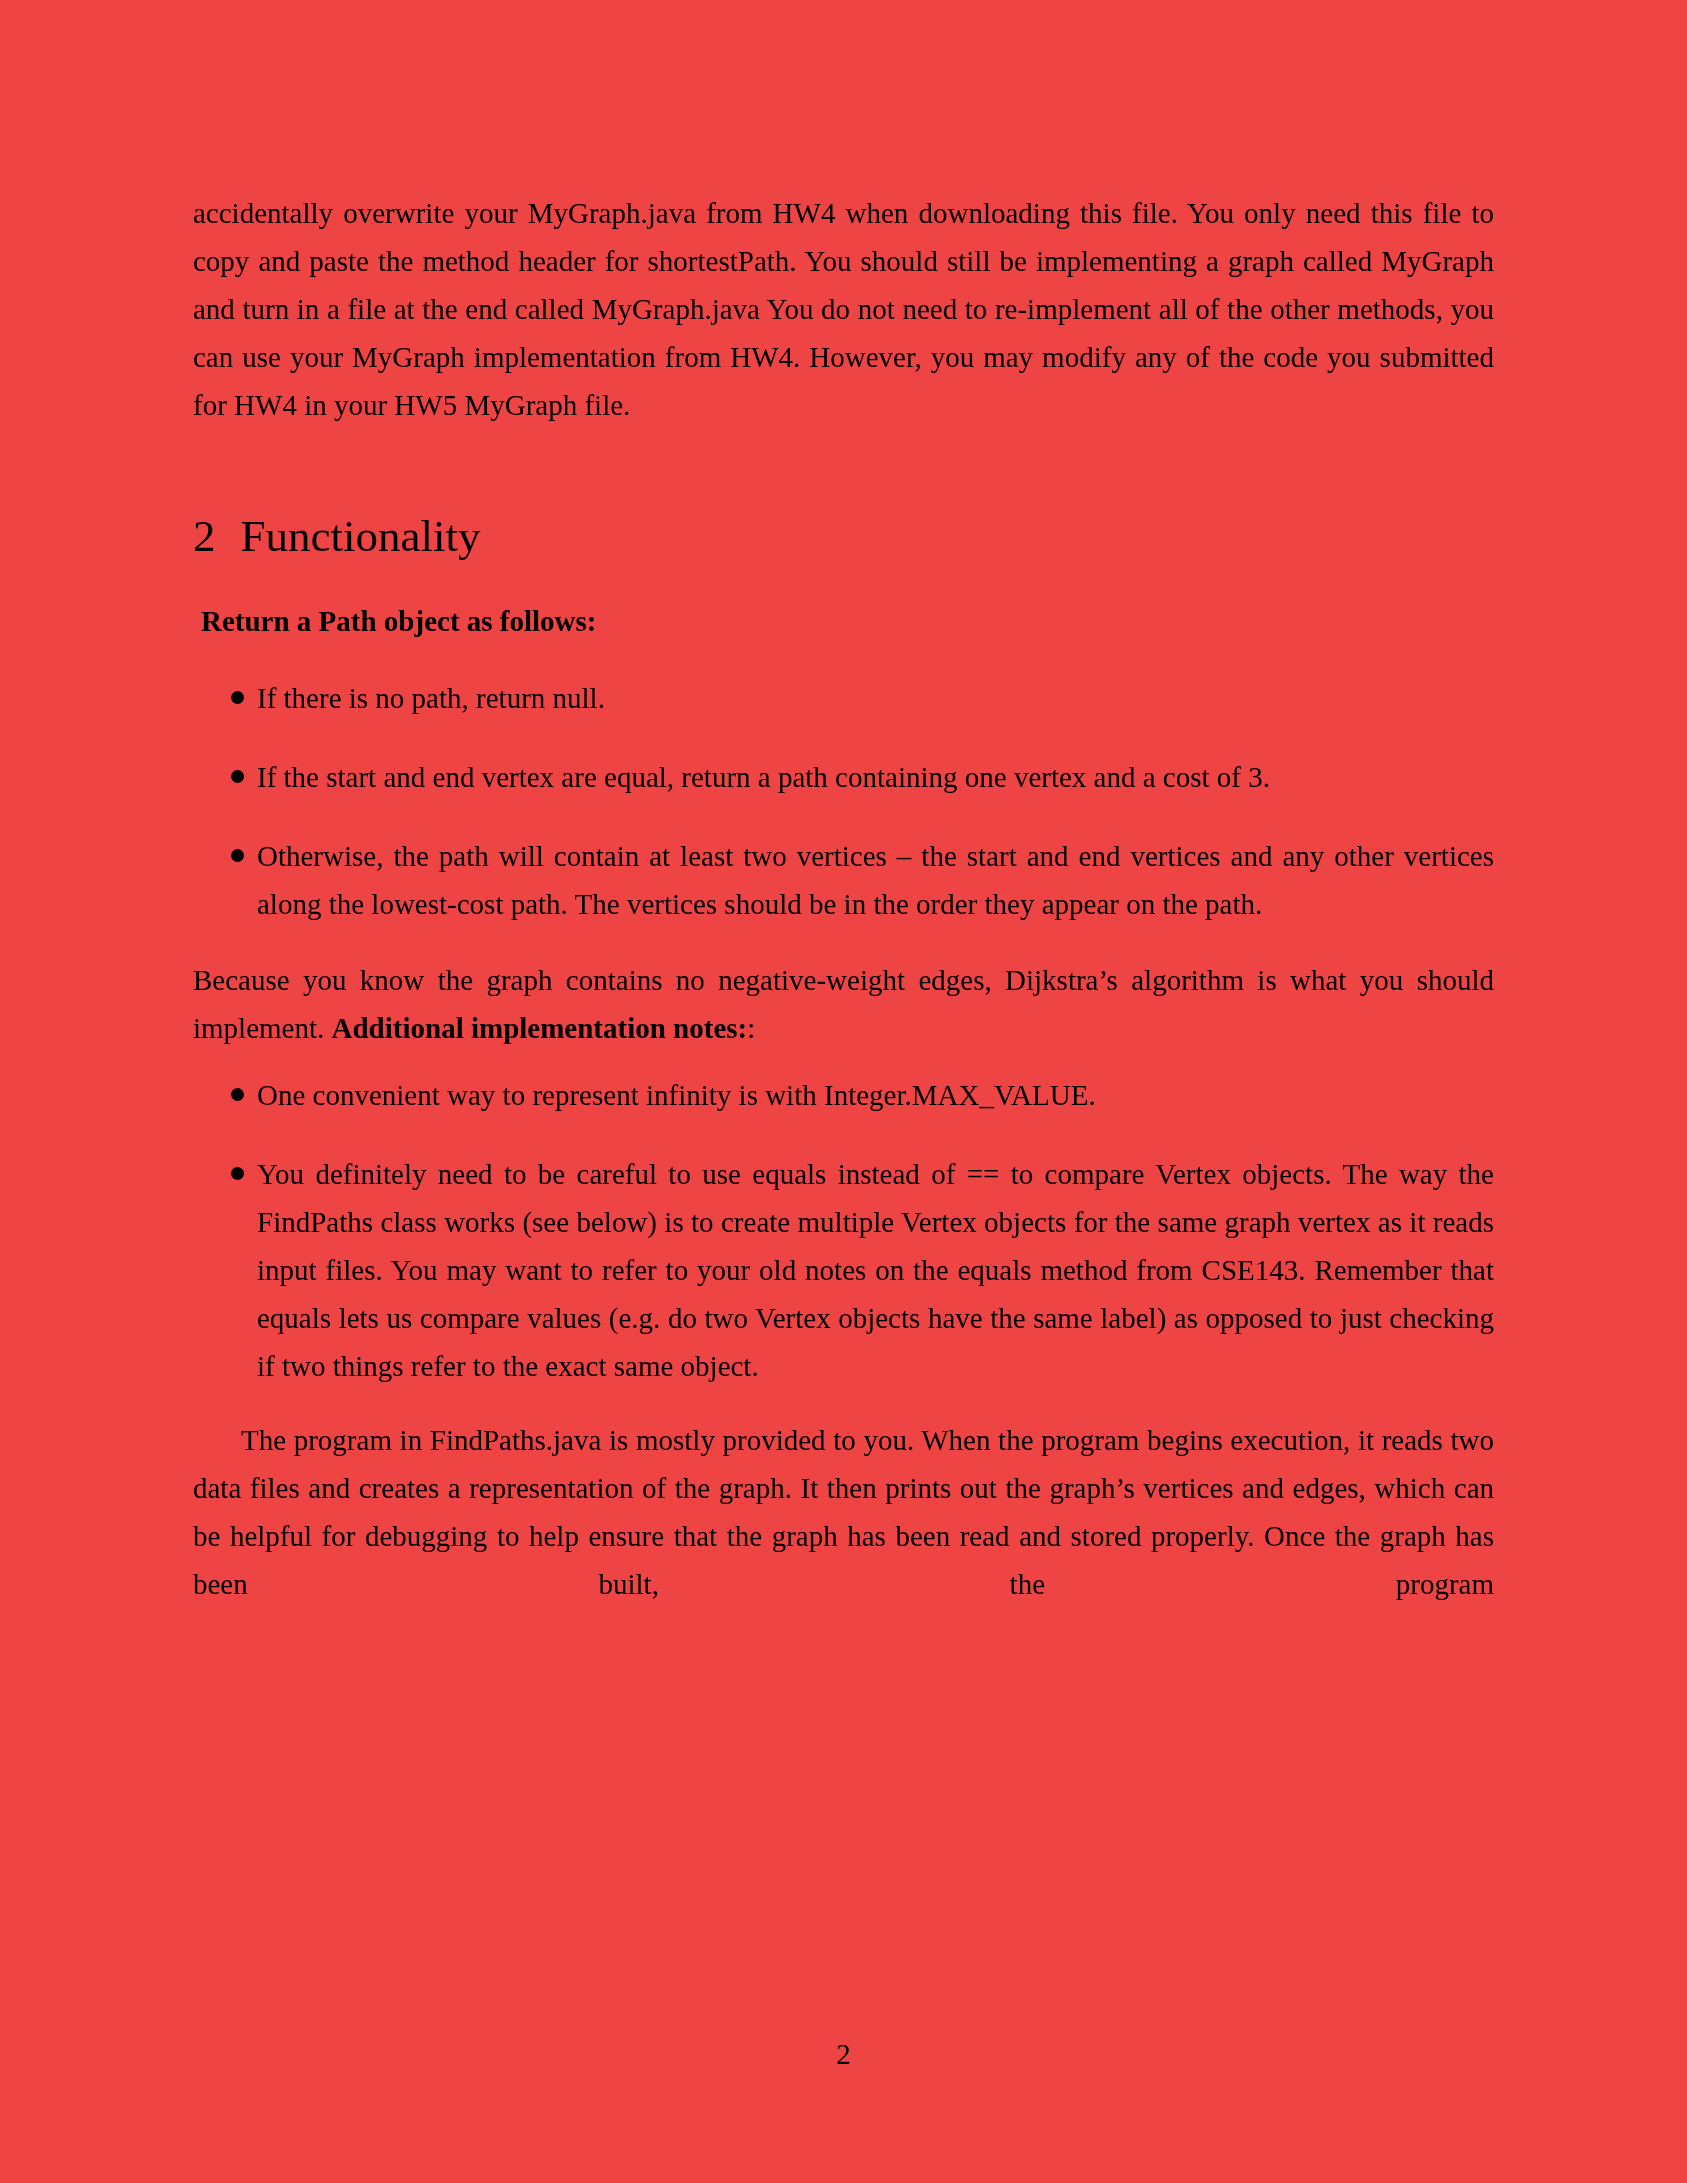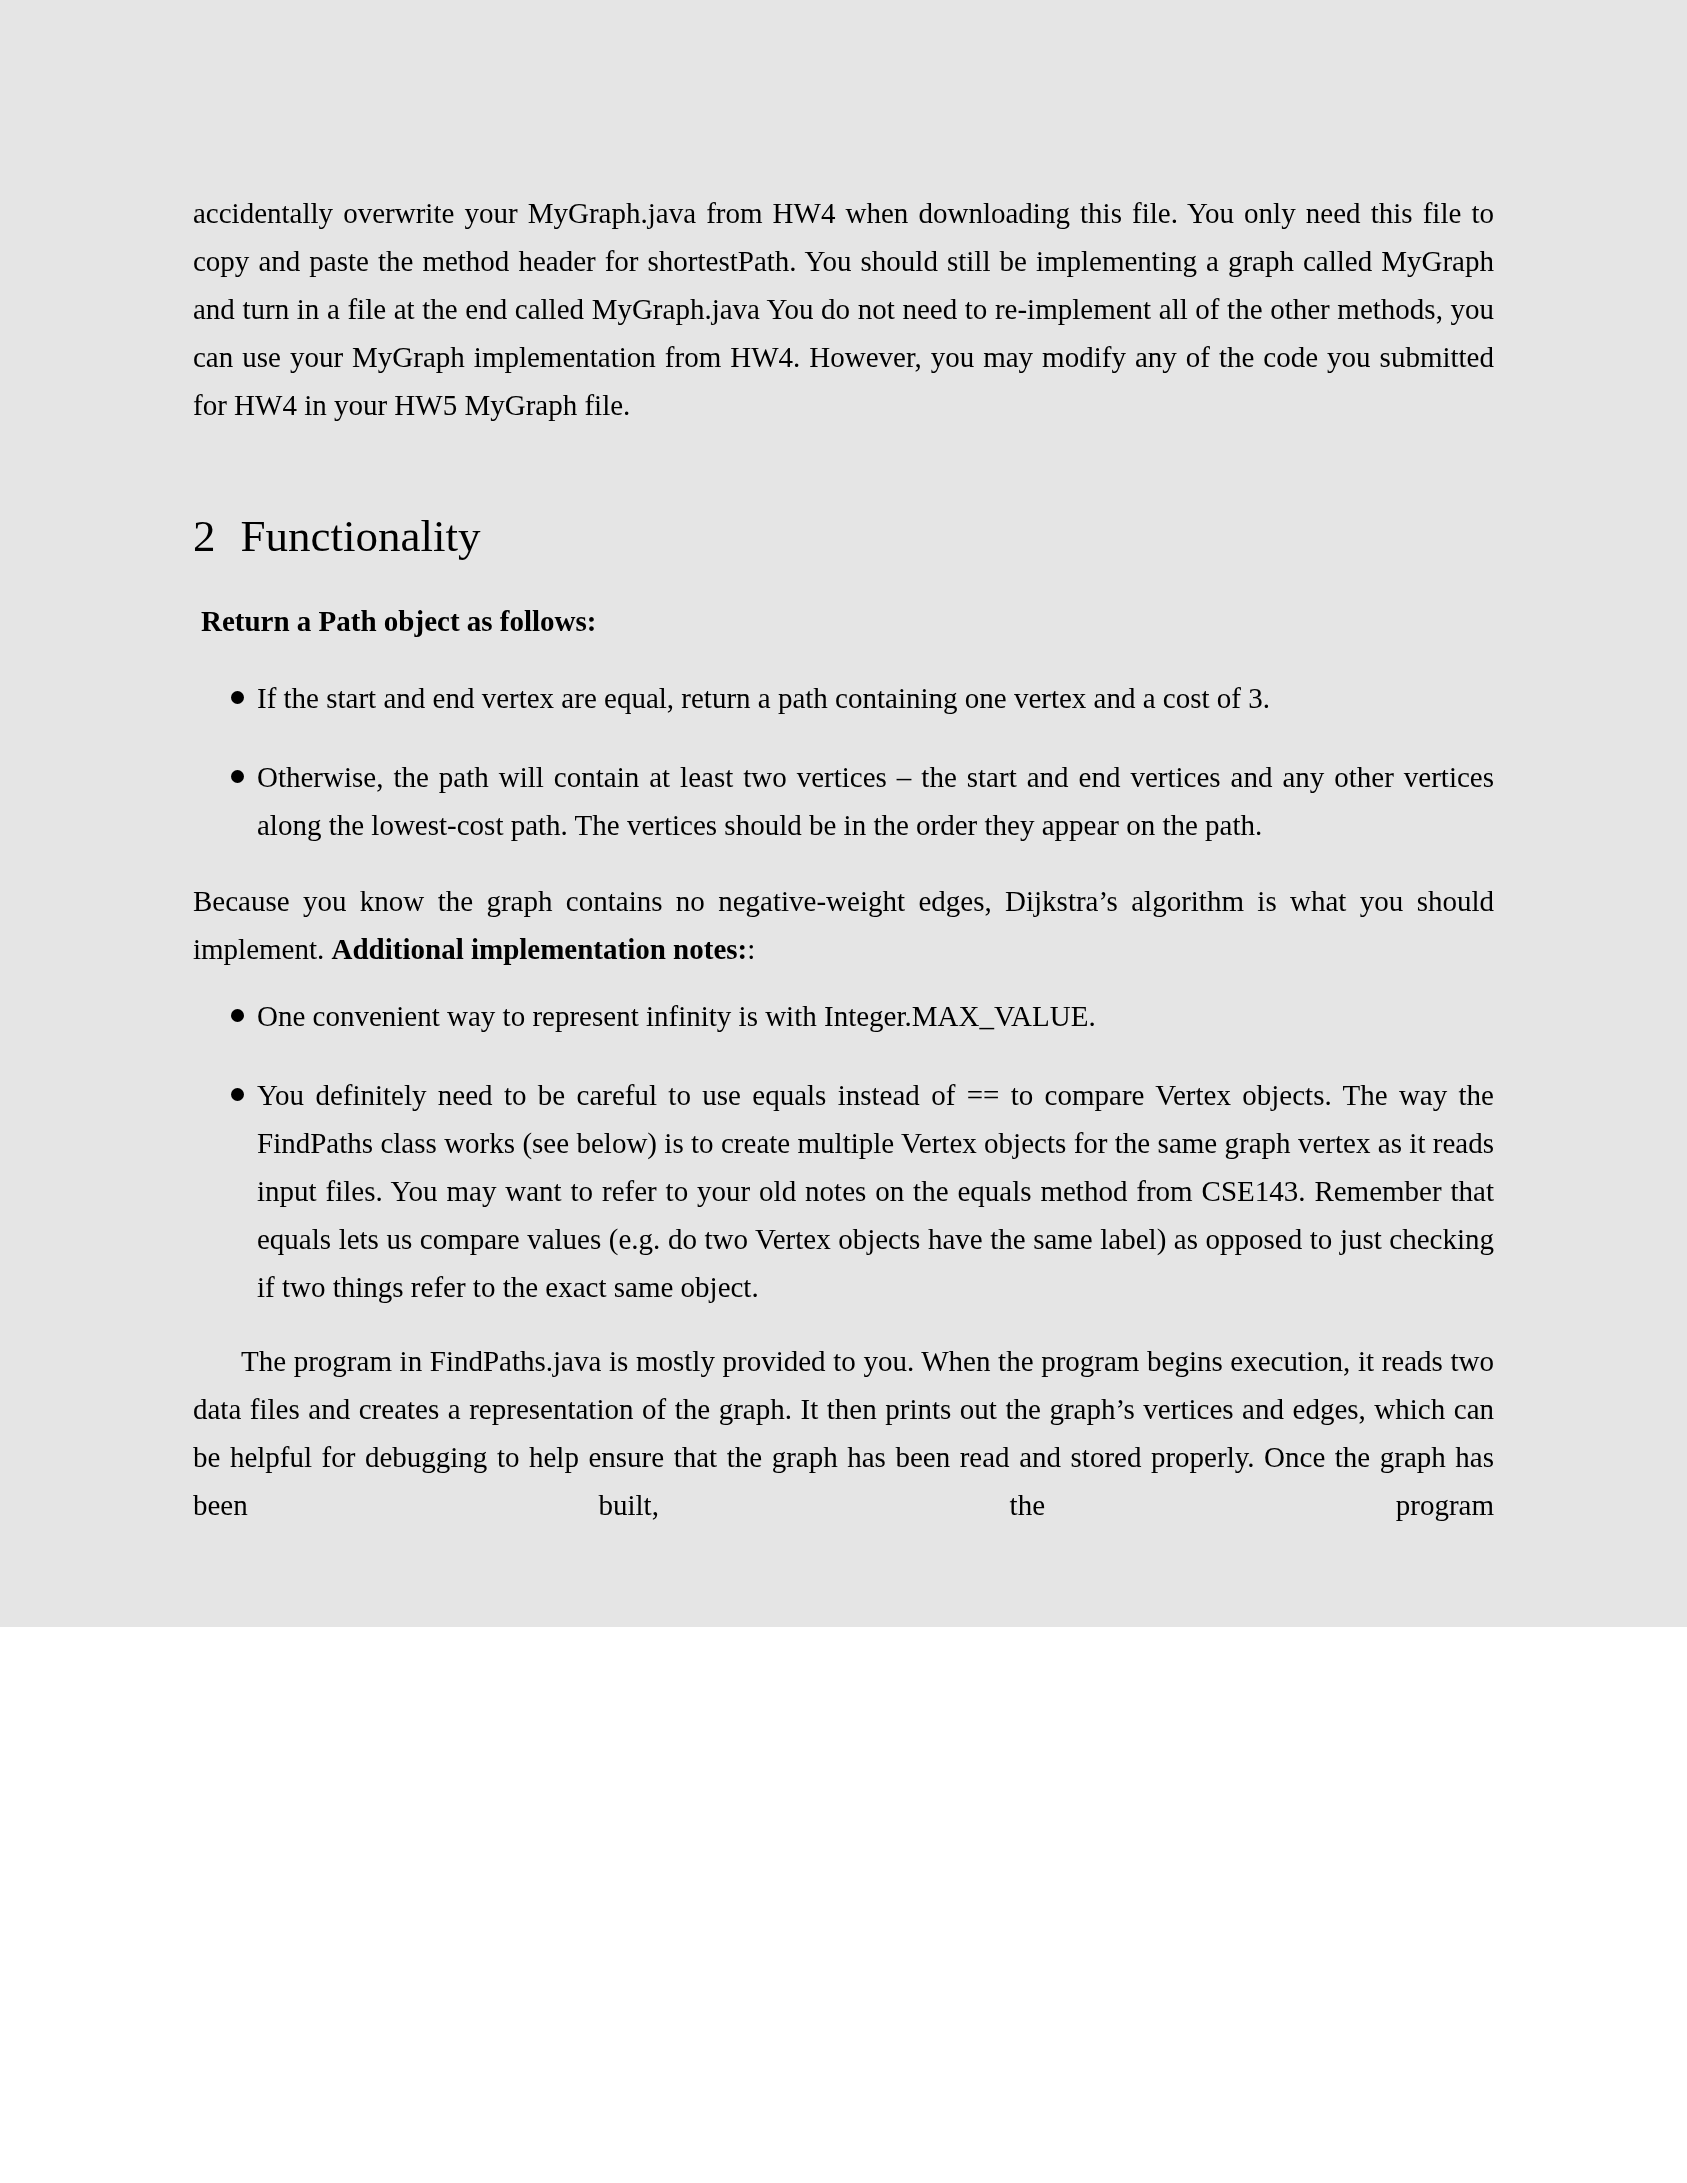--- a/index.html
+++ b/index.html
@@ -3,22 +3,22 @@
 <meta charset="utf-8">
 <style>
   html, body {
     margin: 0;
     padding: 0;
     background: #ffffff;
   }
   .page {
     position: relative;
     width: 1687px;
-    height: 1627px;
-    background: #e5e5e5;
+    height: 2183px;
+    background: #ef4444;
     color: #000000;
     font-family: "Liberation Serif", "DejaVu Serif", serif;
     overflow: hidden;
   }
   .content {
     position: absolute;
     left: 193px;
     top: 189px;
     width: 1301px;
     font-size: 29px;
@@ -101,20 +101,24 @@
     <h2 class="section">
       <span class="sec-num">2</span><span class="sec-title">Functionality</span>
     </h2>
 
 
     <p class="para lead">Return a Path object as follows:</p>
 
     <ul class="itemize">
       <li class="item">
         <span class="bullet"></span>
+        <span class="item-text">If there is no path, return null.</span>
+      </li>
+      <li class="item">
+        <span class="bullet"></span>
         <span class="item-text">If the start and end vertex are equal, return a path containing one vertex and a cost of 3.</span>
       </li>
       <li class="item">
         <span class="bullet"></span>
         <span class="item-text">Otherwise, the path will contain at least two vertices – the start and end vertices and any other vertices along the lowest-cost path. The vertices should be in the order they appear on the path.</span>
       </li>
     </ul>
 
     <p class="para after-list">
       <span>Because you know the graph contains no negative-weight edges, Dijkstra’s algorithm is what you should implement. </span><span class="b">Additional implementation notes:</span><span>:</span>

